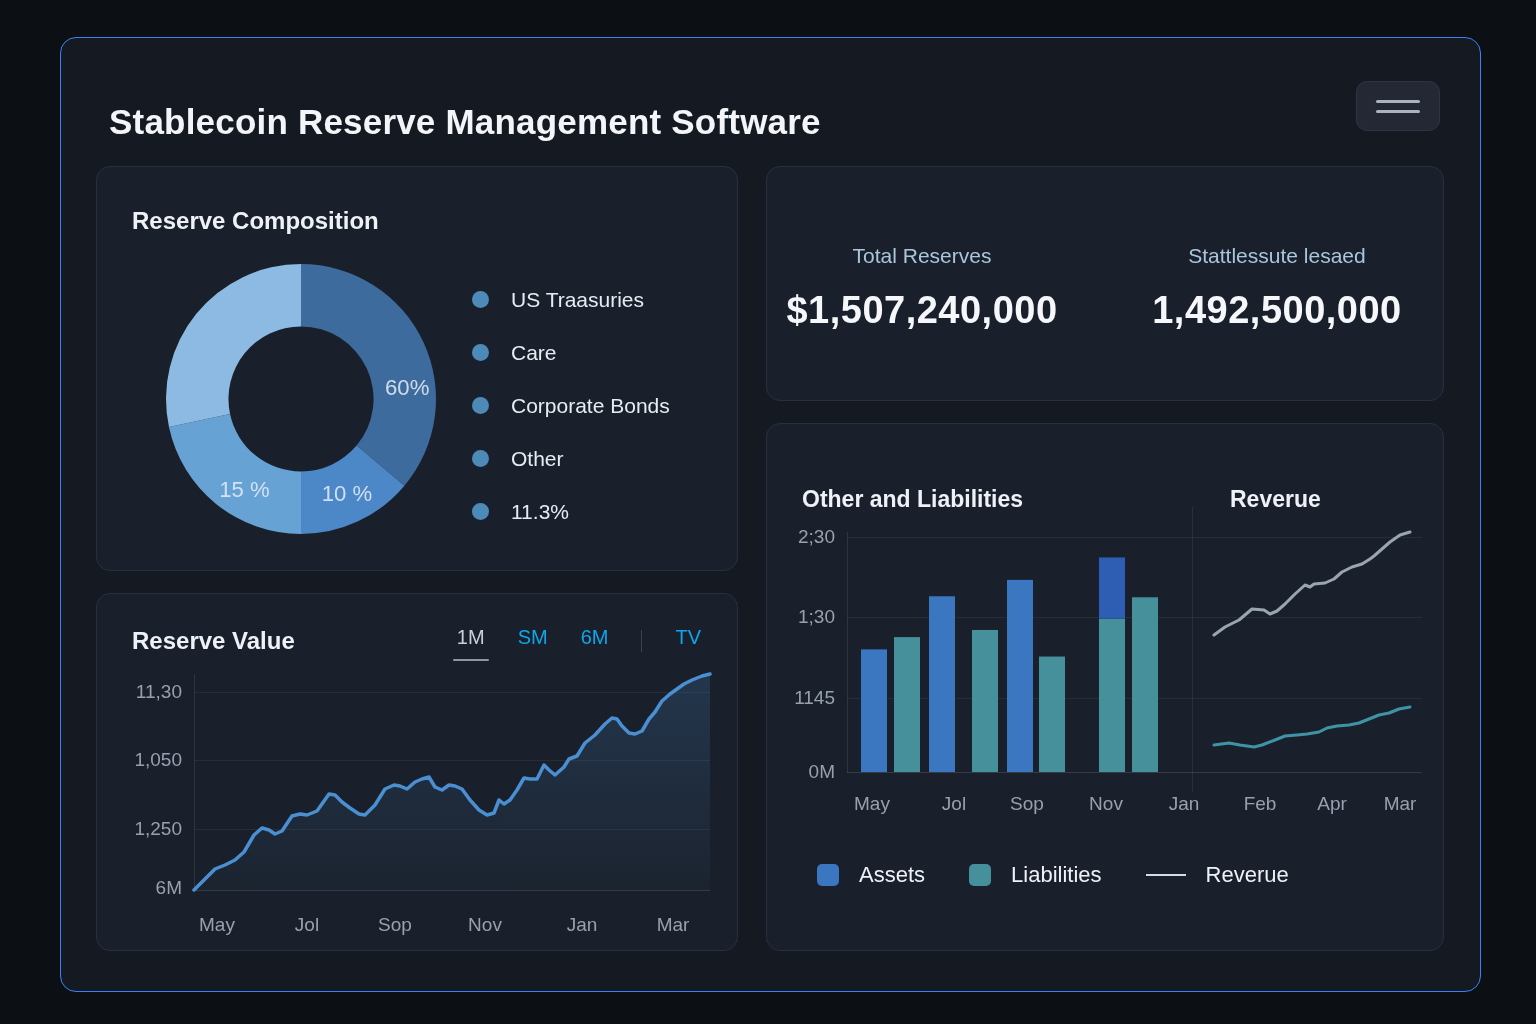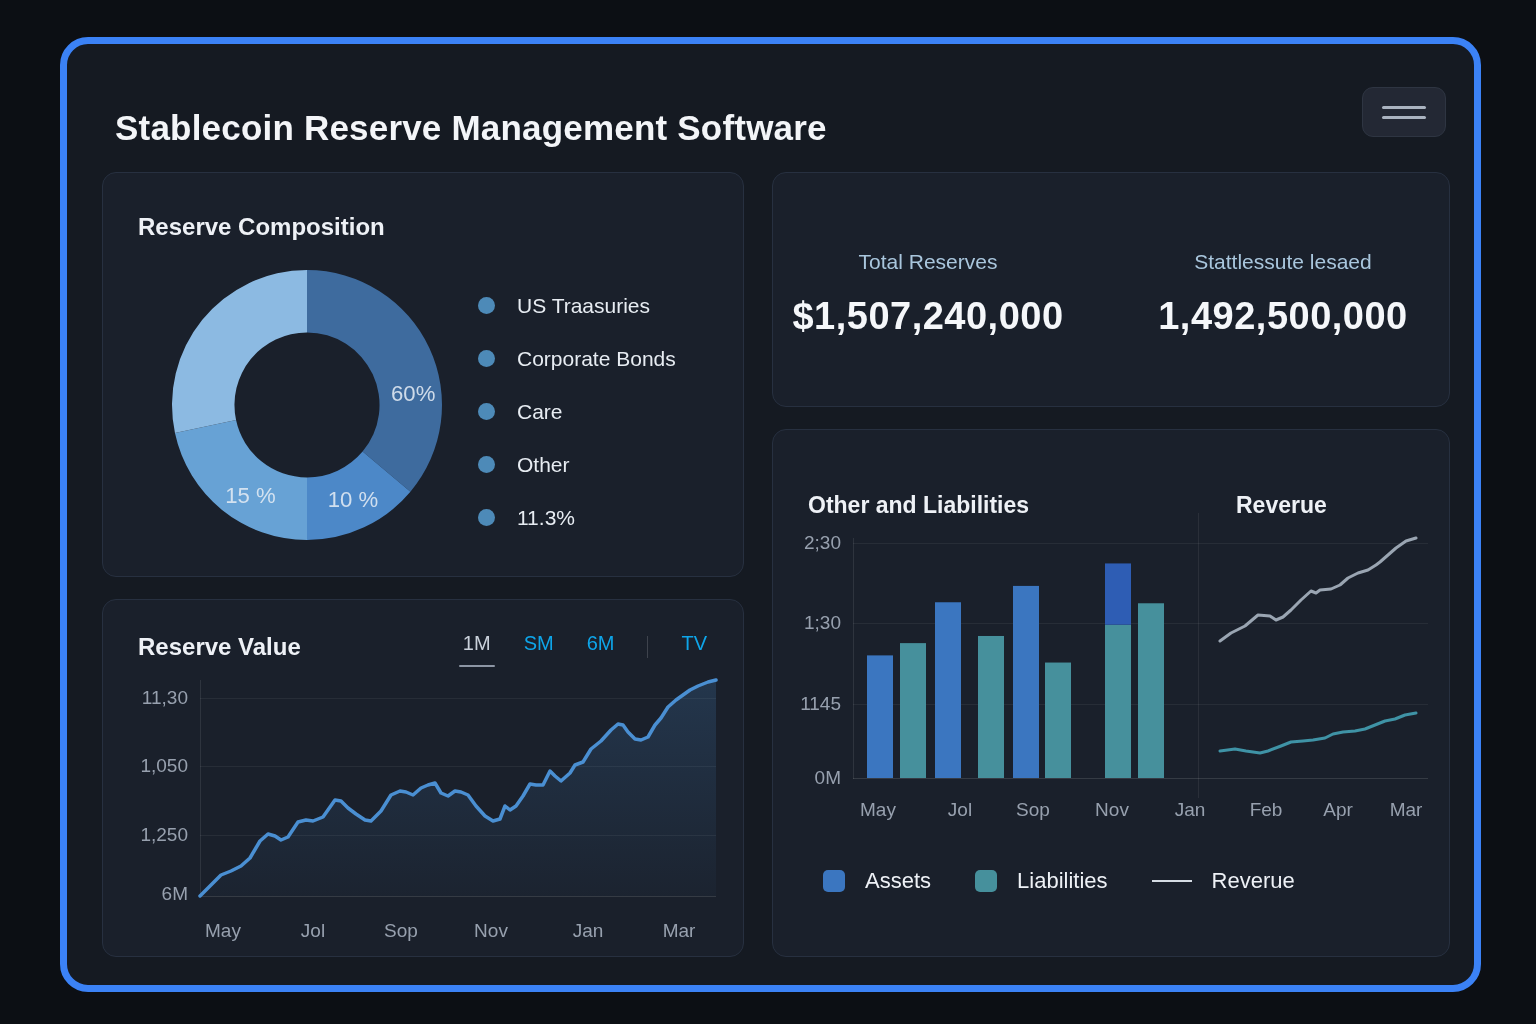--- a/index.html
+++ b/index.html
@@ -1,19 +1,19 @@
 <!DOCTYPE html>
 <html><head>
 <meta charset="utf-8">
 <style>
   * { margin:0; padding:0; box-sizing:border-box; }
   html,body { width:1536px; height:1024px; background:#0c0f14; font-family:"Liberation Sans", sans-serif; overflow:hidden; }
 
   .app { position:absolute; left:60px; top:37px; width:1421px; height:955px;
-         background:#151a22; border:7px solid #3b82f6; border-radius:28px; }
+         background:#151a22; border:1px solid #3b82f6; border-radius:16px; }
 
   .app-title { position:absolute; left:48px; top:64px; font-size:35px; font-weight:700;
                color:#f3f5f8; letter-spacing:.2px; }
 
   .menu-btn { position:absolute; left:1295px; top:43px; width:84px; height:50px;
               background:#232834; border:1px solid #2e3542; border-radius:11px;
               display:flex; flex-direction:column; justify-content:center; align-items:center; gap:7px; cursor:pointer; }
   .menu-btn .bar { width:44px; height:3px; background:#aab3c0; border-radius:2px; }
 
   .panel { position:absolute; background:#1a202b; border:1px solid #273040; border-radius:14px; }
@@ -88,25 +88,25 @@
         <text x="180.59059926606403" y="228.47458081511337" text-anchor="middle" dominant-baseline="central" class="donut-label">10 %</text>
         <text x="78.82855799128029" y="224.89309819258116" text-anchor="middle" dominant-baseline="central" class="donut-label">15 %</text>
       </svg>
     <div class="comp-legend">
       <div class="item">
         <span class="dot" style="background: rgb(77, 138, 184);"></span>
         <span class="lbl">US Traasuries</span>
       </div>
       <div class="item">
         <span class="dot" style="background: rgb(77, 138, 184);"></span>
+        <span class="lbl">Care</span>
+      </div>
+      <div class="item">
+        <span class="dot" style="background: rgb(77, 138, 184);"></span>
         <span class="lbl">Corporate Bonds</span>
-      </div>
-      <div class="item">
-        <span class="dot" style="background: rgb(77, 138, 184);"></span>
-        <span class="lbl">Care</span>
       </div>
       <div class="item">
         <span class="dot" style="background: rgb(77, 138, 184);"></span>
         <span class="lbl">Other</span>
       </div>
       <div class="item">
         <span class="dot" style="background: rgb(77, 138, 184);"></span>
         <span class="lbl">11.3%</span>
       </div>
     </div>

